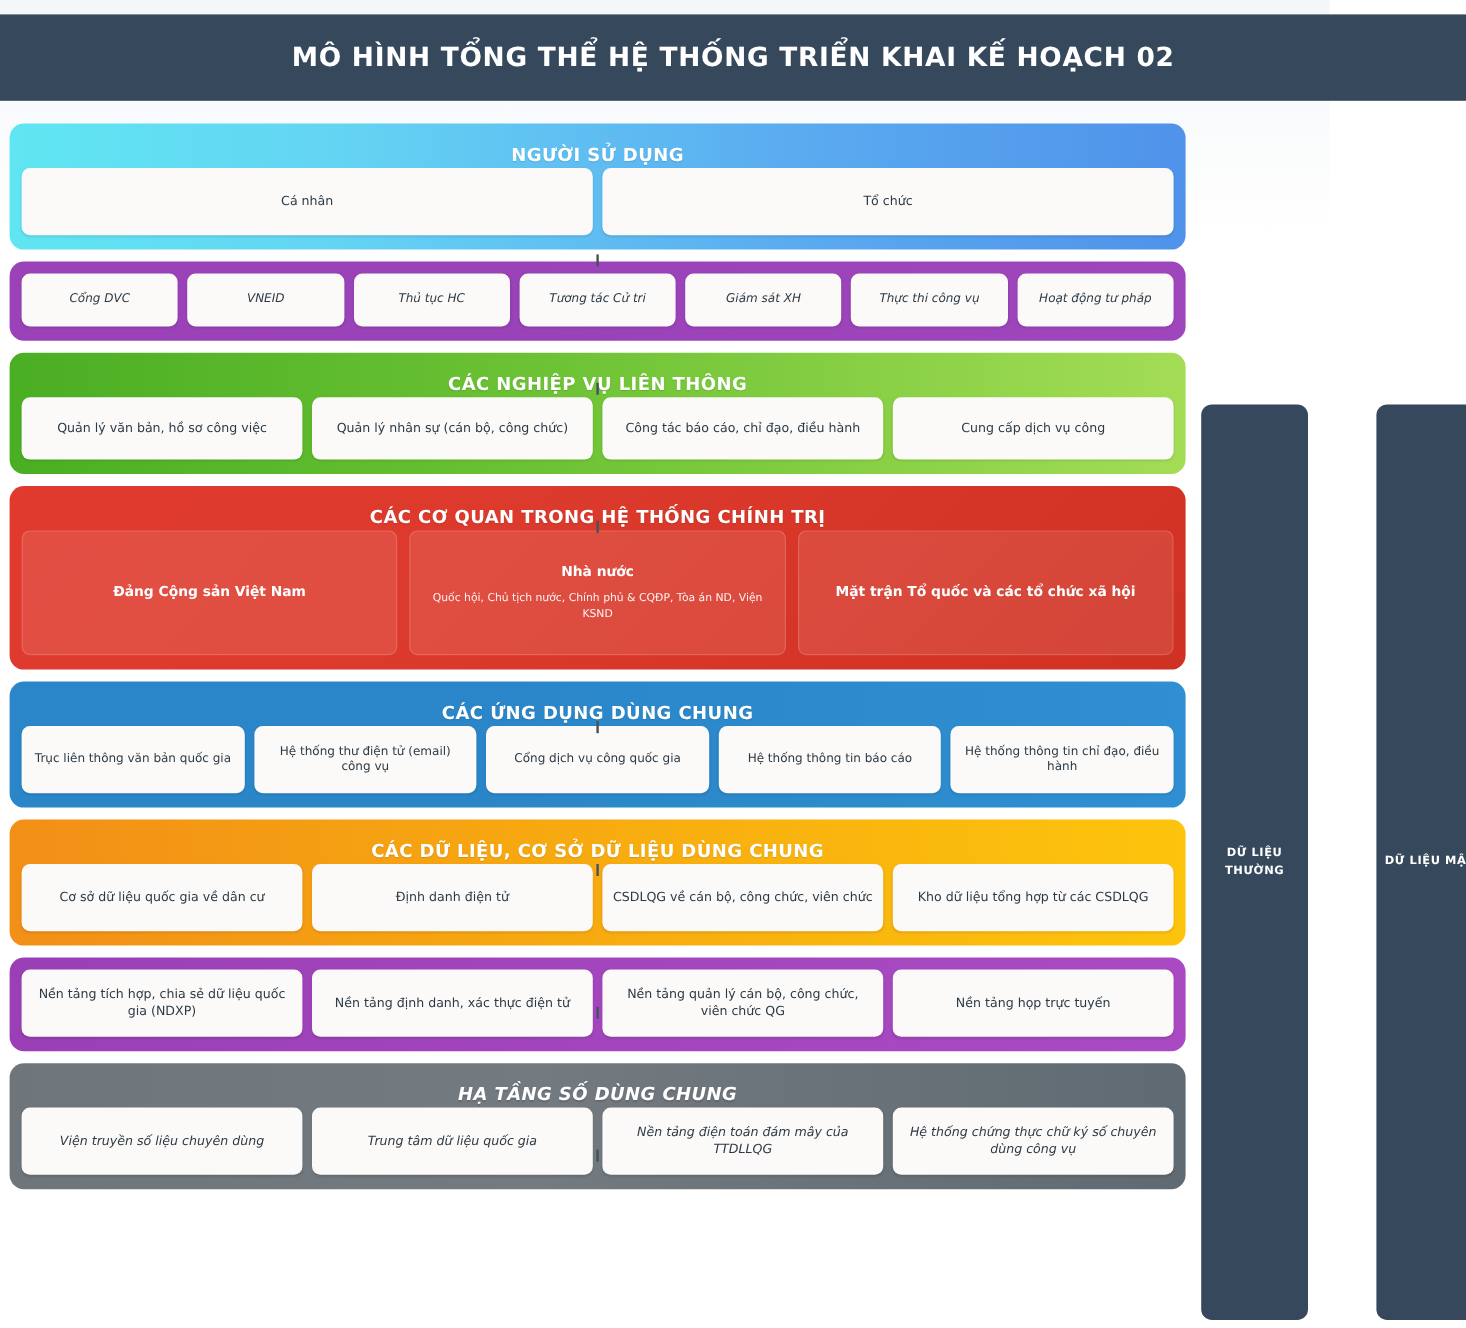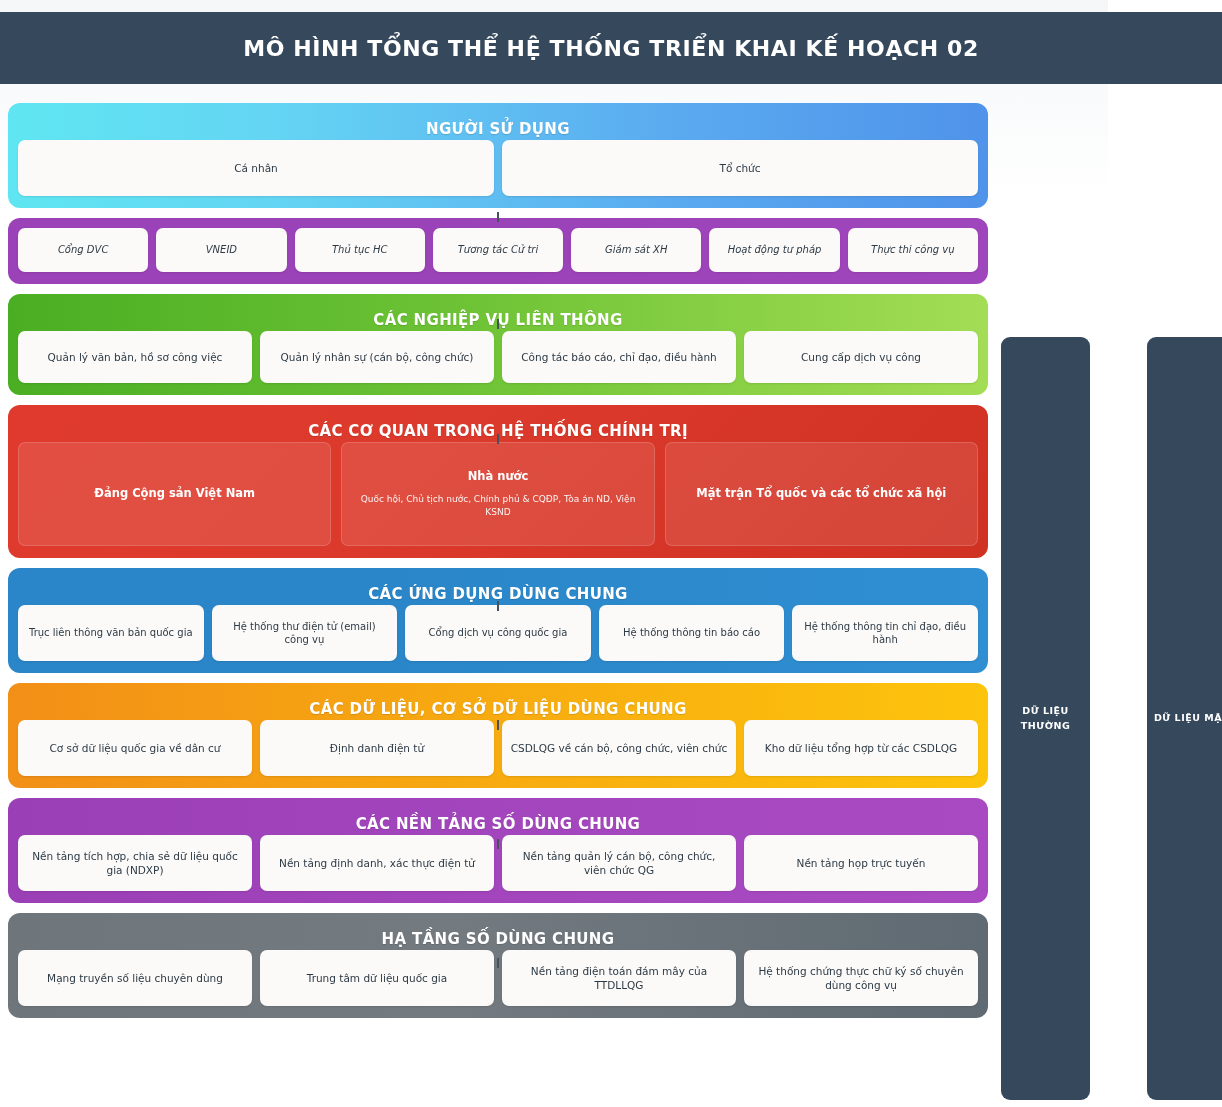--- a/index.html
+++ b/index.html
@@ -107,21 +107,21 @@
 
   .band-apps    { background: linear-gradient(90deg,#2a86c8 0%, #2a86c8 40%, #2f8fd2 100%); }
   .band-apps .card { min-height: 56px; font-size: 10px; }
 
   .band-data    { background: linear-gradient(90deg,#f28f17 0%, #f7aa10 48%, #fdc40c 100%); }
   .band-data .card { min-height: 56px; }
 
   .band-platform{ background: linear-gradient(90deg,#9b3fb6 0%, #a346bd 50%, #a94ac2 100%); }
   .band-platform .card { min-height: 56px; }
 
-  .band-infra   { background: linear-gradient(90deg,#6f767b 0%, #737a80 45%, #5f6a72 100%); }
+  .band-infra   { background: linear-gradient(90deg,#6f767b 0%, #737a80 45%, #5f6a72 100%); font-style: italic; }
   .band-infra .card { min-height: 56px; }
 
   
   .connector {
     position: absolute;
     left: 50%;
     width: 2px;
     background: #47525c;
     transform: translateX(-1px);
     z-index: 0;
@@ -183,24 +183,24 @@
           <div class="card">
             <div>Thủ tục HC</div>
           </div>
           <div class="card">
             <div>Tương tác Cử tri</div>
           </div>
           <div class="card">
             <div>Giám sát XH</div>
           </div>
           <div class="card">
+            <div>Thực thi công vụ</div>
+          </div>
+          <div class="card">
             <div>Hoạt động tư pháp</div>
-          </div>
-          <div class="card">
-            <div>Thực thi công vụ</div>
           </div>
         </div>
       </div>
       <div class="band band-process">
         <div class="band-title">CÁC NGHIỆP VỤ LIÊN THÔNG</div>
         <div class="cards">
           <div class="card">
             <div>Quản lý văn bản, hồ sơ công việc</div>
           </div>
           <div class="card">
@@ -260,41 +260,40 @@
           </div>
           <div class="card">
             <div>CSDLQG về cán bộ, công chức, viên chức</div>
           </div>
           <div class="card">
             <div>Kho dữ liệu tổng hợp từ các CSDLQG</div>
           </div>
         </div>
       </div>
       <div class="band band-platform">
-        <div class="band-title">CÁC NỀN TẢNG SỐ DÙNG CHUNG</div>
         <div class="cards">
           <div class="card">
             <div>Nền tảng tích hợp, chia sẻ dữ liệu quốc gia (NDXP)</div>
           </div>
           <div class="card">
             <div>Nền tảng định danh, xác thực điện tử</div>
           </div>
           <div class="card">
             <div>Nền tảng quản lý cán bộ, công chức, viên chức QG</div>
           </div>
           <div class="card">
             <div>Nền tảng họp trực tuyến</div>
           </div>
         </div>
       </div>
       <div class="band band-infra">
         <div class="band-title">HẠ TẦNG SỐ DÙNG CHUNG</div>
         <div class="cards">
           <div class="card">
-            <div>Mạng truyền số liệu chuyên dùng</div>
+            <div>Viện truyền số liệu chuyên dùng</div>
           </div>
           <div class="card">
             <div>Trung tâm dữ liệu quốc gia</div>
           </div>
           <div class="card">
             <div>Nền tảng điện toán đám mây của TTDLLQG</div>
           </div>
           <div class="card">
             <div>Hệ thống chứng thực chữ ký số chuyên dùng công vụ</div>
           </div>

